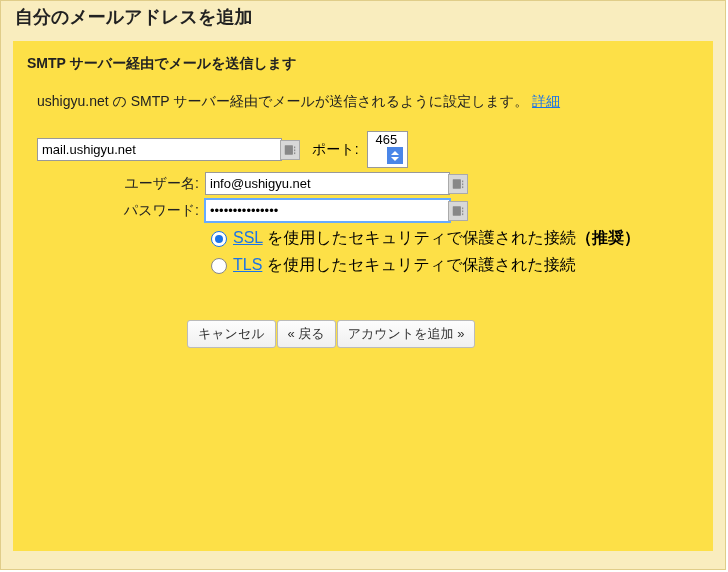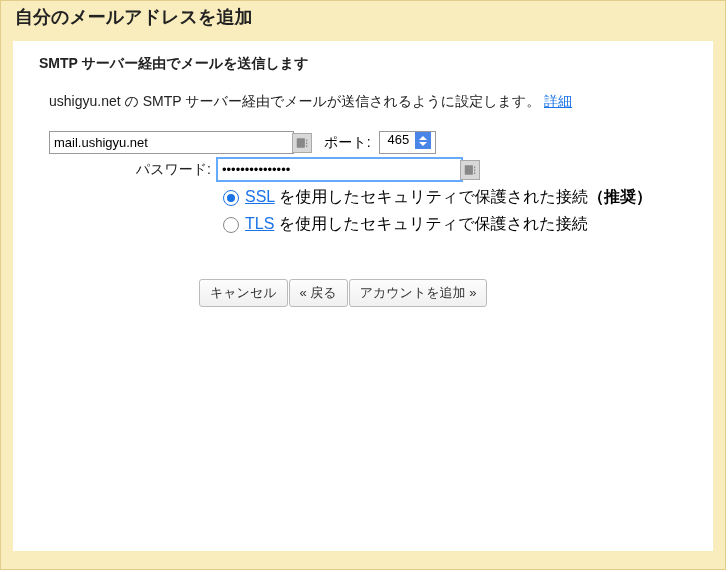--- a/index.html
+++ b/index.html
@@ -17,24 +17,24 @@
       border: 1px solid #e0cd89;
       position: relative;
     }
     .title {
       font-size: 18px;
       font-weight: bold;
       color: #222;
       padding: 4px 14px 10px 14px;
     }
     .panel {
-      background: #ffffff;
+      background: #fde047;
       margin: 2px 12px 20px 12px;
       height: 510px;
-      padding: 14px 26px;
+      padding: 14px 14px;
     }
     .subtitle {
       font-size: 14px;
       font-weight: bold;
       color: #222;
       padding: 0 0 20px 0;
     }
     .description {
       font-size: 14px;
       color: #222;
@@ -84,25 +84,26 @@
       border: 1px solid #aaa;
     }
     .input-icon svg { width: 14px; height: 14px; }
     .port-label {
       font-size: 14px;
       margin: 0 8px 0 12px;
     }
     .select-wrap {
       position: relative;
       display: inline-flex;
-      align-items: flex-start;
+      align-items: flex-end;
       border: 1px solid #999;
-      height: 23px;
+      height: 37px;
       background: #fff;
       padding: 0 4px 0 8px;
+      flex-direction: column;
     }
     .select-wrap .val {
       font-size: 13px;
       padding-right: 6px;
     }
     .select-arrow {
       width: 16px;
       height: 17px;
       background: #4a86e8;
       display: inline-flex;
@@ -190,20 +191,32 @@
               <rect x="19" y="16" width="2" height="3" fill="#888"></rect>
             </svg>
         </span>
         <span class="port-label">ポート:</span>
         <span class="select-wrap">
           <span class="val">465</span>
           <span class="select-arrow"></span>
         </span>
       </div>
 
+      <div class="form-row">
+        <div class="form-label">ユーザー名:</div>
+        <input type="text" class="text-input wide" value="info@ushigyu.net" style="">
+        <span class="input-icon">
+          <svg viewBox="0 0 24 24">
+              <rect x="3" y="4" width="14" height="16" fill="#888" rx="1"></rect>
+              <rect x="19" y="6" width="2" height="3" fill="#888"></rect>
+              <rect x="19" y="11" width="2" height="3" fill="#888"></rect>
+              <rect x="19" y="16" width="2" height="3" fill="#888"></rect>
+            </svg>
+        </span>
+      </div>
 
       <div class="form-row">
         <div class="form-label">パスワード:</div>
         <input type="text" class="text-input wide focused" value="•••••••••••••••" style="">
         <span class="input-icon">
           <svg viewBox="0 0 24 24">
               <rect x="3" y="4" width="14" height="16" fill="#888" rx="1"></rect>
               <rect x="19" y="6" width="2" height="3" fill="#888"></rect>
               <rect x="19" y="11" width="2" height="3" fill="#888"></rect>
               <rect x="19" y="16" width="2" height="3" fill="#888"></rect>

